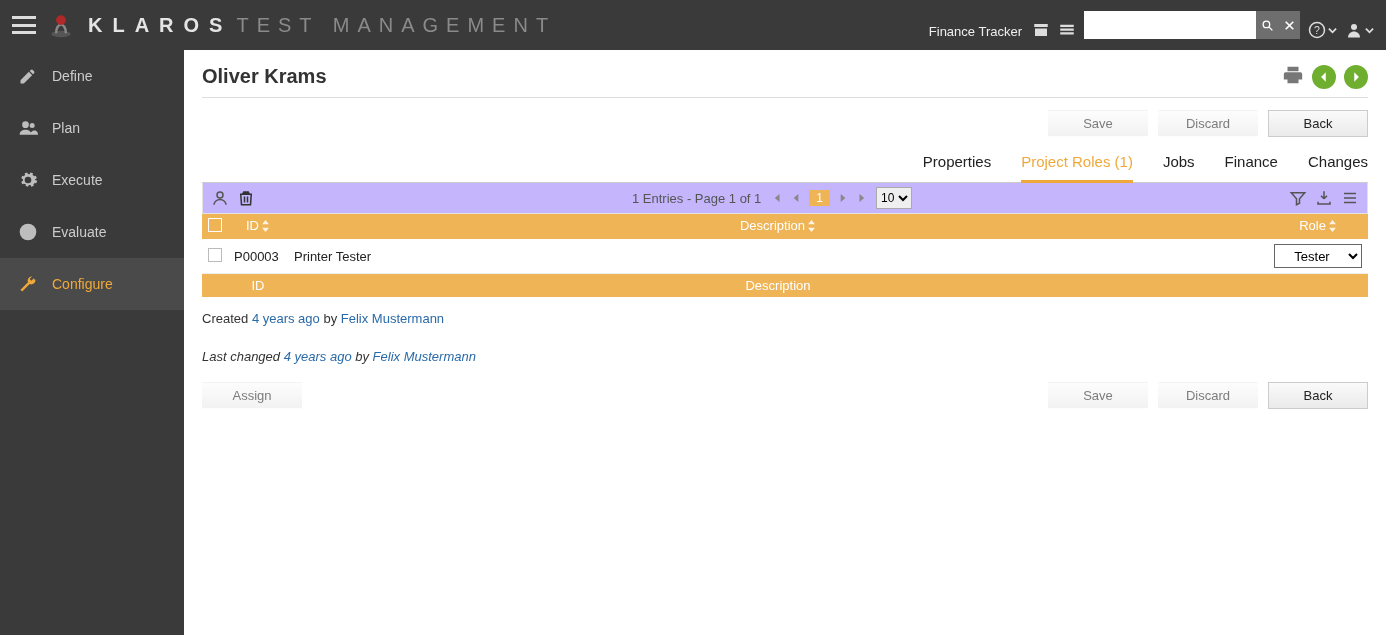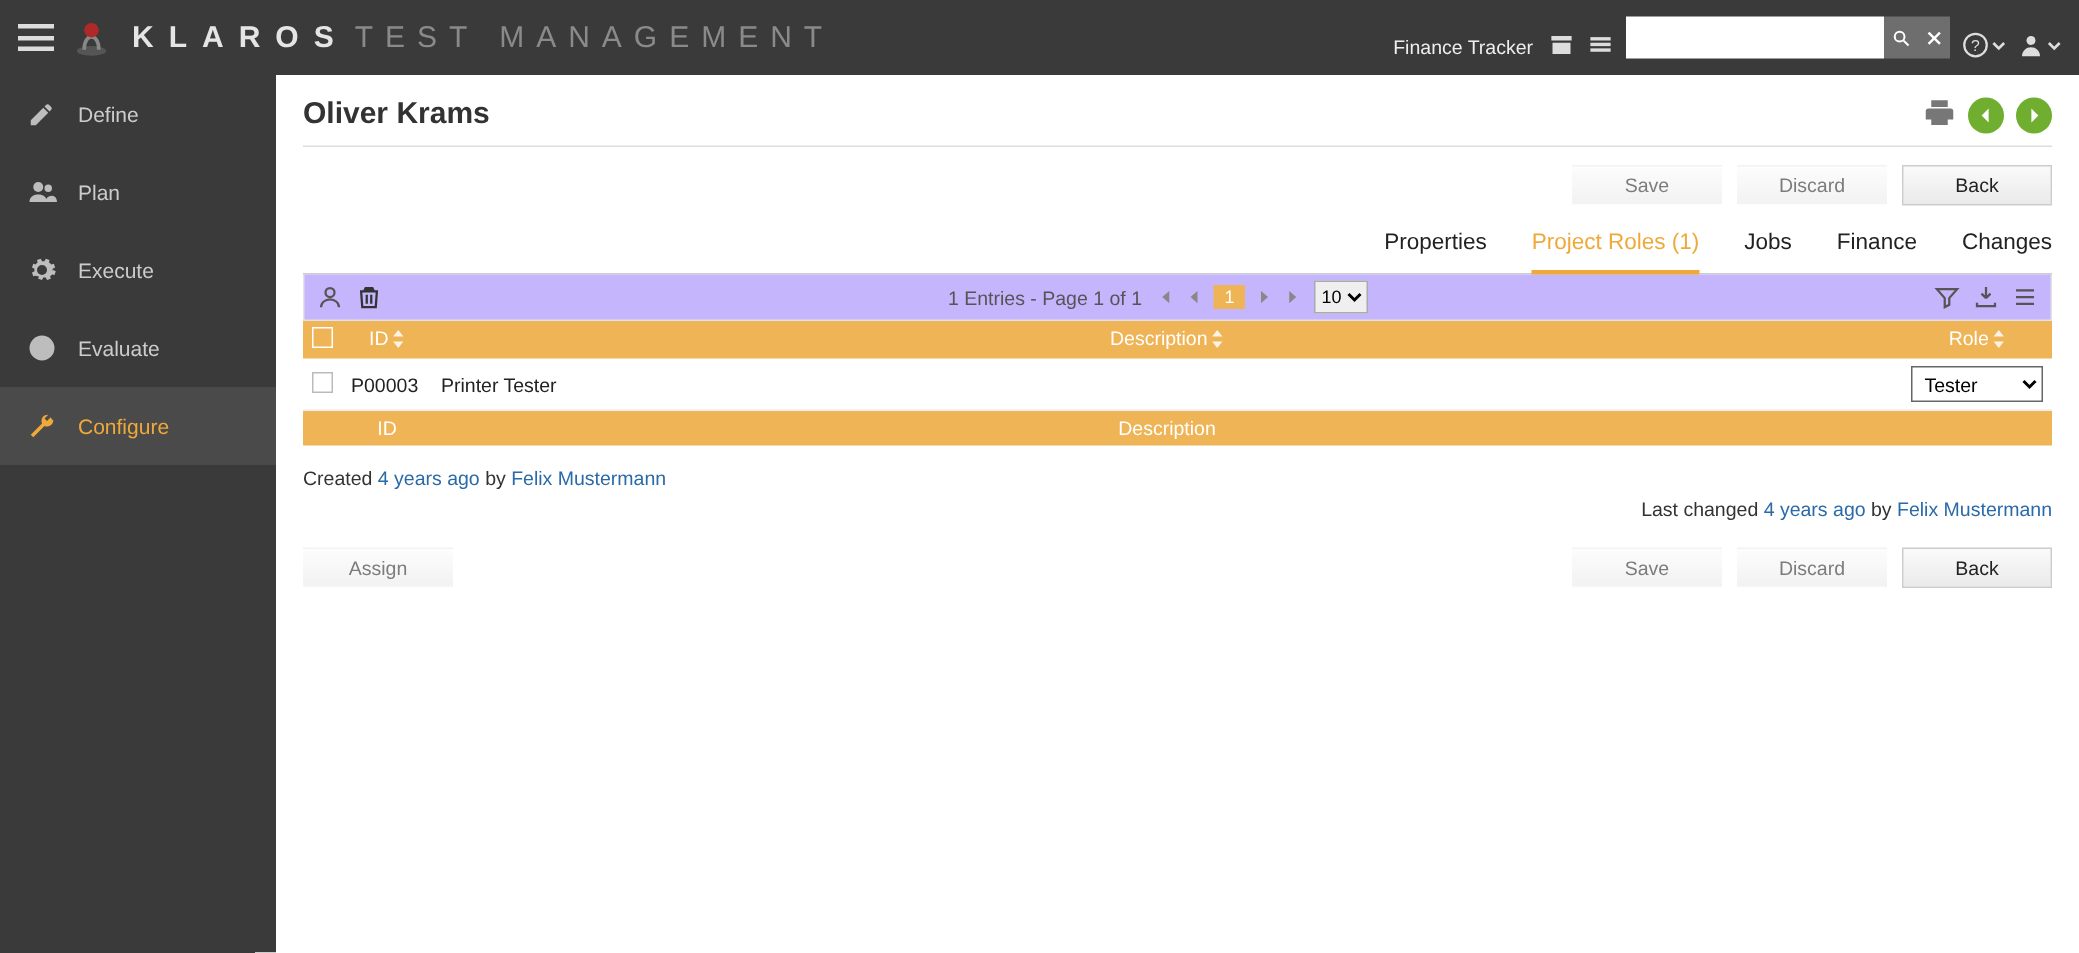--- a/index.html
+++ b/index.html
@@ -62,26 +62,26 @@
   table.grid{width:100%;border-collapse:collapse;}
   .grid th{background:#eeb456;color:#fff;font-weight:normal;padding:4px 6px;font-size:13px;}
   .grid td{padding:5px 6px;border-bottom:1px solid #eee;font-size:13px;}
   .grid .chk-col{width:26px;text-align:center;}
   .grid .id-col{width:60px;}
   .grid .role-col{width:100px;}
   .sort-ic{display:inline-block;vertical-align:middle;margin-left:2px;}
   .sort-ic svg{width:9px;height:12px;fill:#fff;opacity:.85;}
   .row-chk{width:14px;height:14px;border:1px solid #bbb;display:inline-block;background:#fff;}
   .hdr-chk{width:14px;height:14px;border:1px solid #fff;display:inline-block;}
-  .role-select{width:100%;height:24px;border:1px solid #666;font-size:13px;padding:1px 4px;background:#fff;}
+  .role-select{width:100%;height:24px;border:1px solid #666;font-size:13px;padding:1px 4px;background:#fff;text-align:center;}
   .grid tr.footer th{background:#eeb456;color:#fff;}
 
   .meta{margin-top:14px;font-size:13px;color:#333;}
   .meta a{color:#2a6aa8;text-decoration:none;}
-  .meta-right{text-align:right;margin-top:6px;}
+  .meta-right{text-align:left;margin-top:23px;font-style:italic;}
 </style>
 </head>
 <body>
 
 <div class="topbar">
   <div class="hamburger">
       <span></span>
       <span></span>
       <span></span>
     </div>

